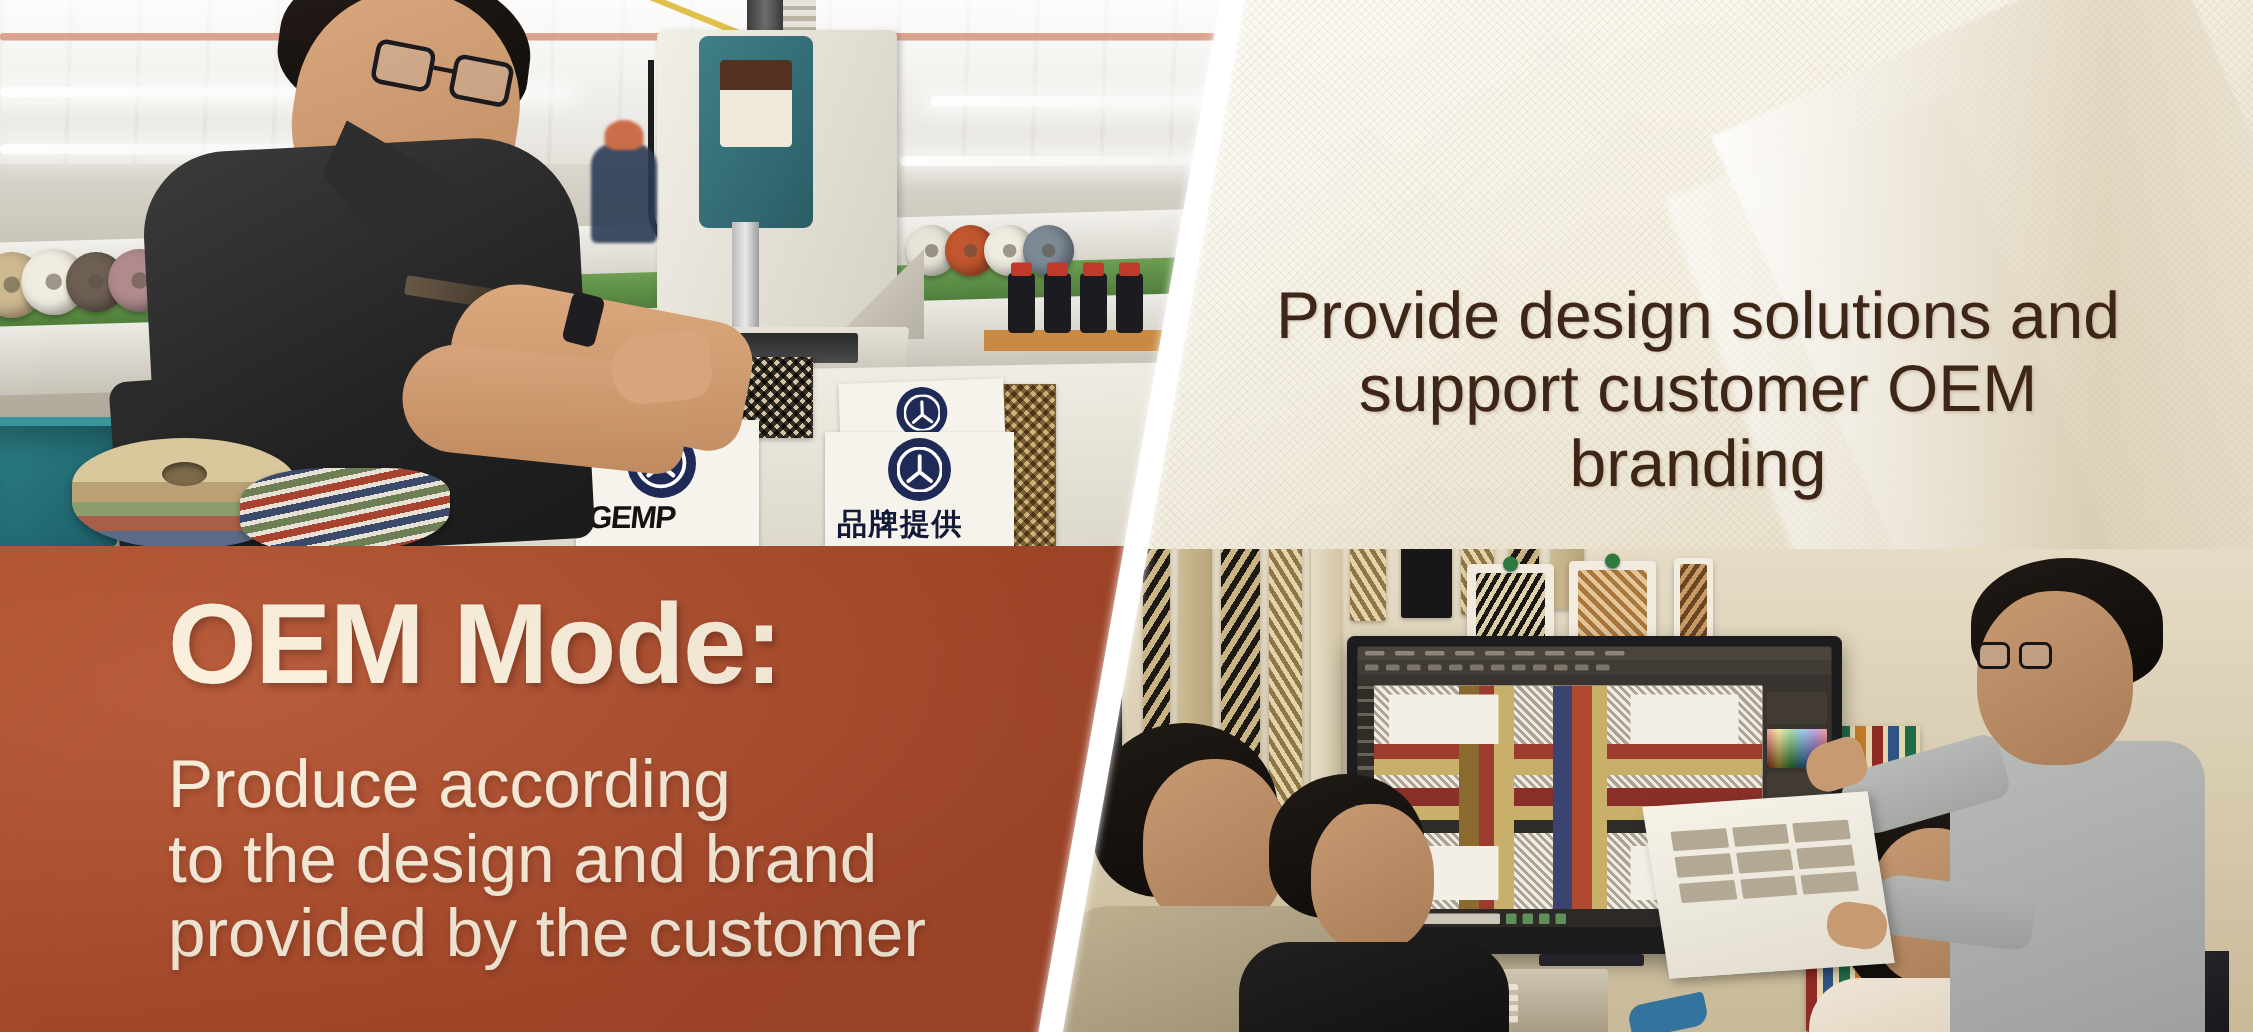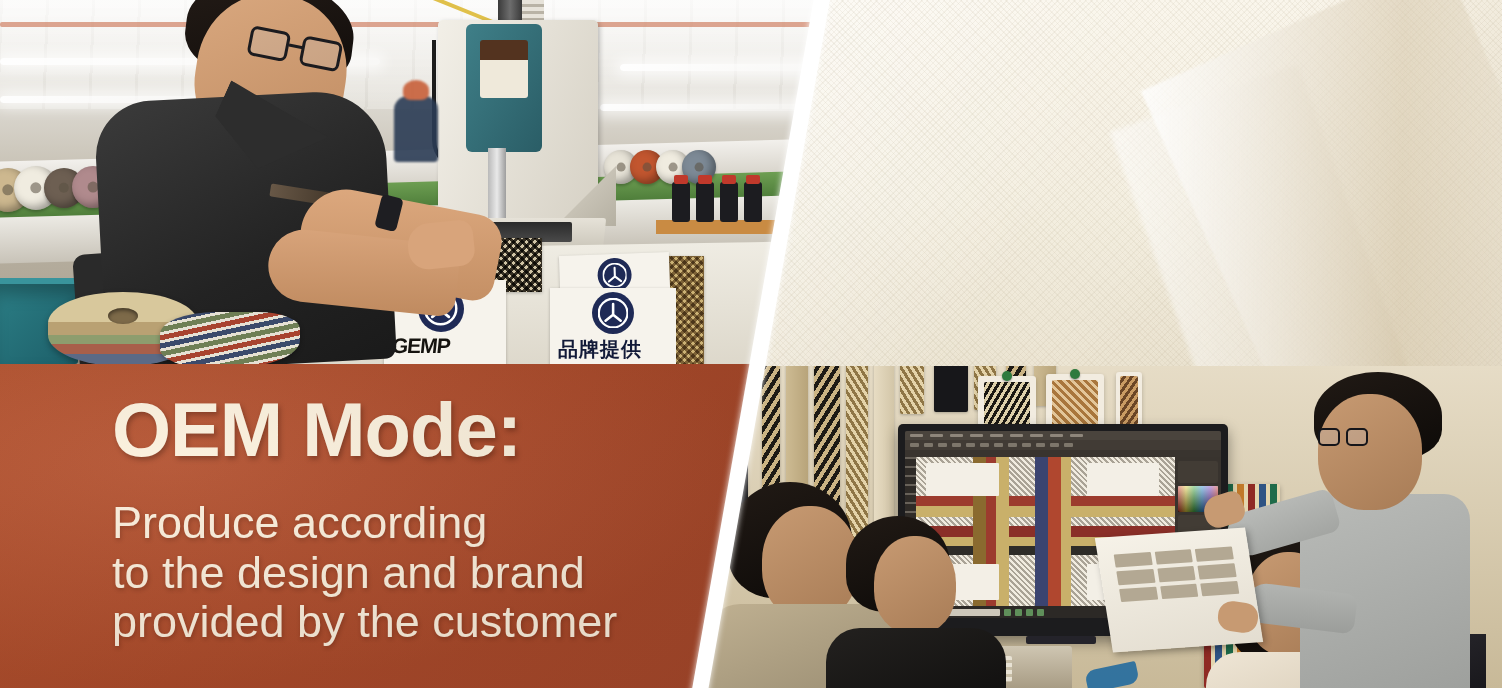--- a/index.html
+++ b/index.html
@@ -701,20 +701,22 @@
       <div>to the design and brand</div>
       <div>provided by the customer</div>
     </div>
   </div>
 
   <div class="quad" id="panel-odm">
     <div class="odm-texture"></div>
     <div class="odm-fold2"></div>
     <div class="odm-fold"></div>
     <div class="odm-sub">
+      <div>Provide design solutions and</div>
+      <div>support customer OEM branding</div>
     </div>
   </div>
 
   <div class="quad" id="photo-studio">
     <div class="st-wall"></div>
 
     <div class="strip dark" style="left:56px;width:18px;height:210px;"></div>
     <div class="strip plain" style="left:80px;width:22px;height:200px;"></div>
     <div class="strip dark" style="left:108px;width:26px;height:215px;"></div>
     <div class="strip tan" style="left:140px;width:22px;height:190px;"></div>

